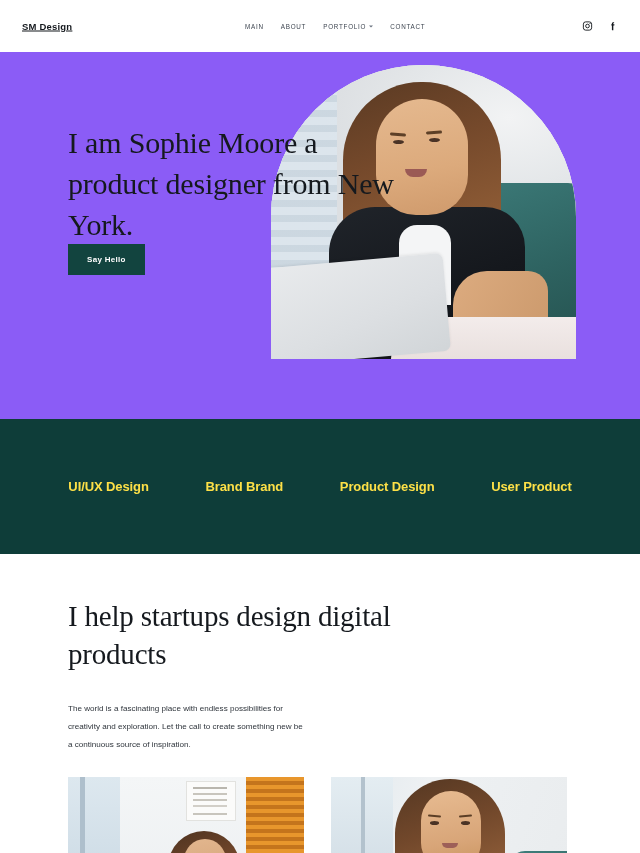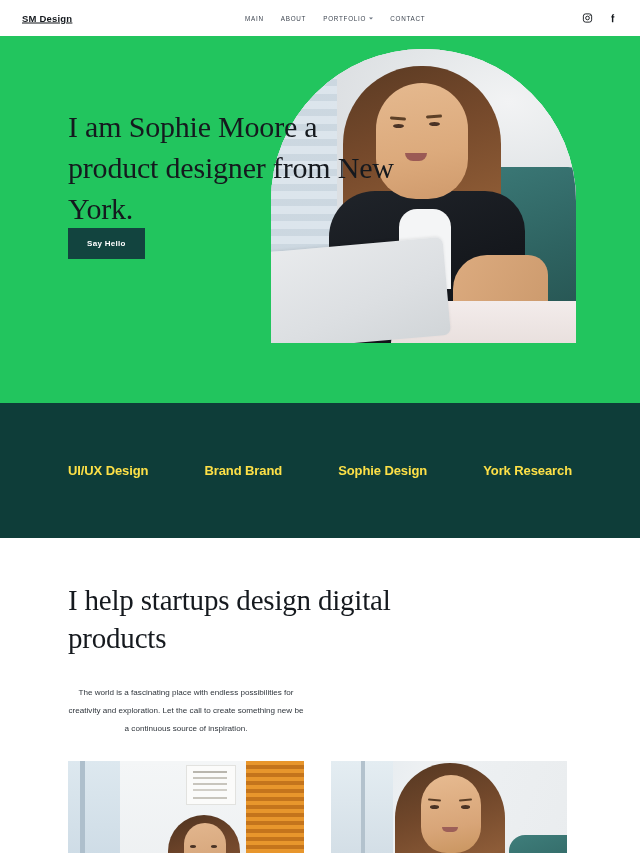--- a/index.html
+++ b/index.html
@@ -6,21 +6,21 @@
   html, body {
     width:640px; height:853px;
     background:#ffffff;
     font-family:"Liberation Sans", sans-serif;
     overflow:hidden;
   }
   .page { position:relative; width:640px; height:853px; background:#fff; }
 
   
   .navbar {
-    position:relative; height:36px; background:#ffffff;
+    position:relative; height:52px; background:#ffffff;
     display:flex; align-items:center;
   }
   .logo {
     position:absolute; left:22px; top:50%; transform:translateY(-50%);
     font-size:9.5px; font-weight:bold; color:#14181d; letter-spacing:.2px;
   }
   .nav-links {
     position:absolute; left:245px; top:50%; transform:translateY(-50%);
     display:flex; align-items:center; gap:17px;
   }
@@ -32,21 +32,21 @@
     border-left:2.4px solid transparent; border-right:2.4px solid transparent;
     border-top:2.8px solid #6b7480; }
   .socials {
     position:absolute; right:22px; top:50%; transform:translateY(-50%);
     display:flex; align-items:center; gap:14px;
   }
   .soc { width:11px; height:11px; display:block; color:#14181d; }
 
   
   .hero {
-    position:relative; height:367px; background:#22c55e; overflow:hidden;padding-left:19px;
+    position:relative; height:367px; background:#8b5cf6; overflow:hidden;padding-left:19px;
   }
   .hero-title {
     position:absolute; left:68px; top:70px; width:330px;
     font-family:"Liberation Serif", serif;
     font-size:30px; line-height:41px; color:#15191e; font-weight:400;
     letter-spacing:-.2px; z-index:3;
   }
   .hero-btn {
     position:absolute; left:68px; top:192px; z-index:3;
     background:#12443f; color:#ffffff; border:none;
@@ -115,21 +115,21 @@
   }
 
   
   .bottom { position:relative; background:#ffffff; padding:43px 68px 0 68px; }
   .sec-title {
     font-family:Liberation Serif, serif; font-size:29px; line-height:38px;
     color:#15191e; font-weight:400; letter-spacing:-.2px; width:340px;
   }
   .cols { display:flex; gap:32px; margin-top:27px; }
   .col { width:236px; }
-  .col p { font-size:8.1px; line-height:18px; color:#2f353c;text-align:center; }
+  .col p { font-size:8.1px; line-height:18px; color:#2f353c; }
   .photos { display:flex; gap:27px; margin-top:23px; }
   .photo { width:236px; height:128px; overflow:hidden; position:relative; background:#d9dde0; }
 
   
   .p1-bg { position:absolute; inset:0; background:linear-gradient(180deg,#f4f6f7 0%,#eceff1 100%); }
   .p1-win { position:absolute; left:0; top:0; width:52px; height:128px;
     background:linear-gradient(180deg,#dde8ef 0%,#c9d8e3 100%); }
   .p1-win:after { content:""; position:absolute; left:12px; top:0; width:5px; height:128px; background:#aebfcc; }
   .p1-blind { position:absolute; right:0; top:0; width:58px; height:128px;
     background:repeating-linear-gradient(180deg,#e8962c 0 4px,#c4741c 4px 8px); }
@@ -231,22 +231,22 @@
       </div>
     </div>
 
     <h1 class="hero-title">I am Sophie Moore a product designer from New York.</h1>
     <button class="hero-btn">Say Hello</button>
   </section>
 
   <section class="services">
     <div class="service-item">UI/UX Design</div>
     <div class="service-item">Brand Brand</div>
-    <div class="service-item">Sophie Design</div>
-    <div class="service-item">York Research</div>
+    <div class="service-item">Product Design</div>
+    <div class="service-item">User Product</div>
   </section>
 
   <section class="bottom">
     <h2 class="sec-title">I help startups design digital products</h2>
 
     <div class="cols">
       <div class="col">
         <p>The world is a fascinating place with endless possibilities for creativity and exploration. Let the call to create something new be a continuous source of inspiration.</p>
       </div>
     </div>

